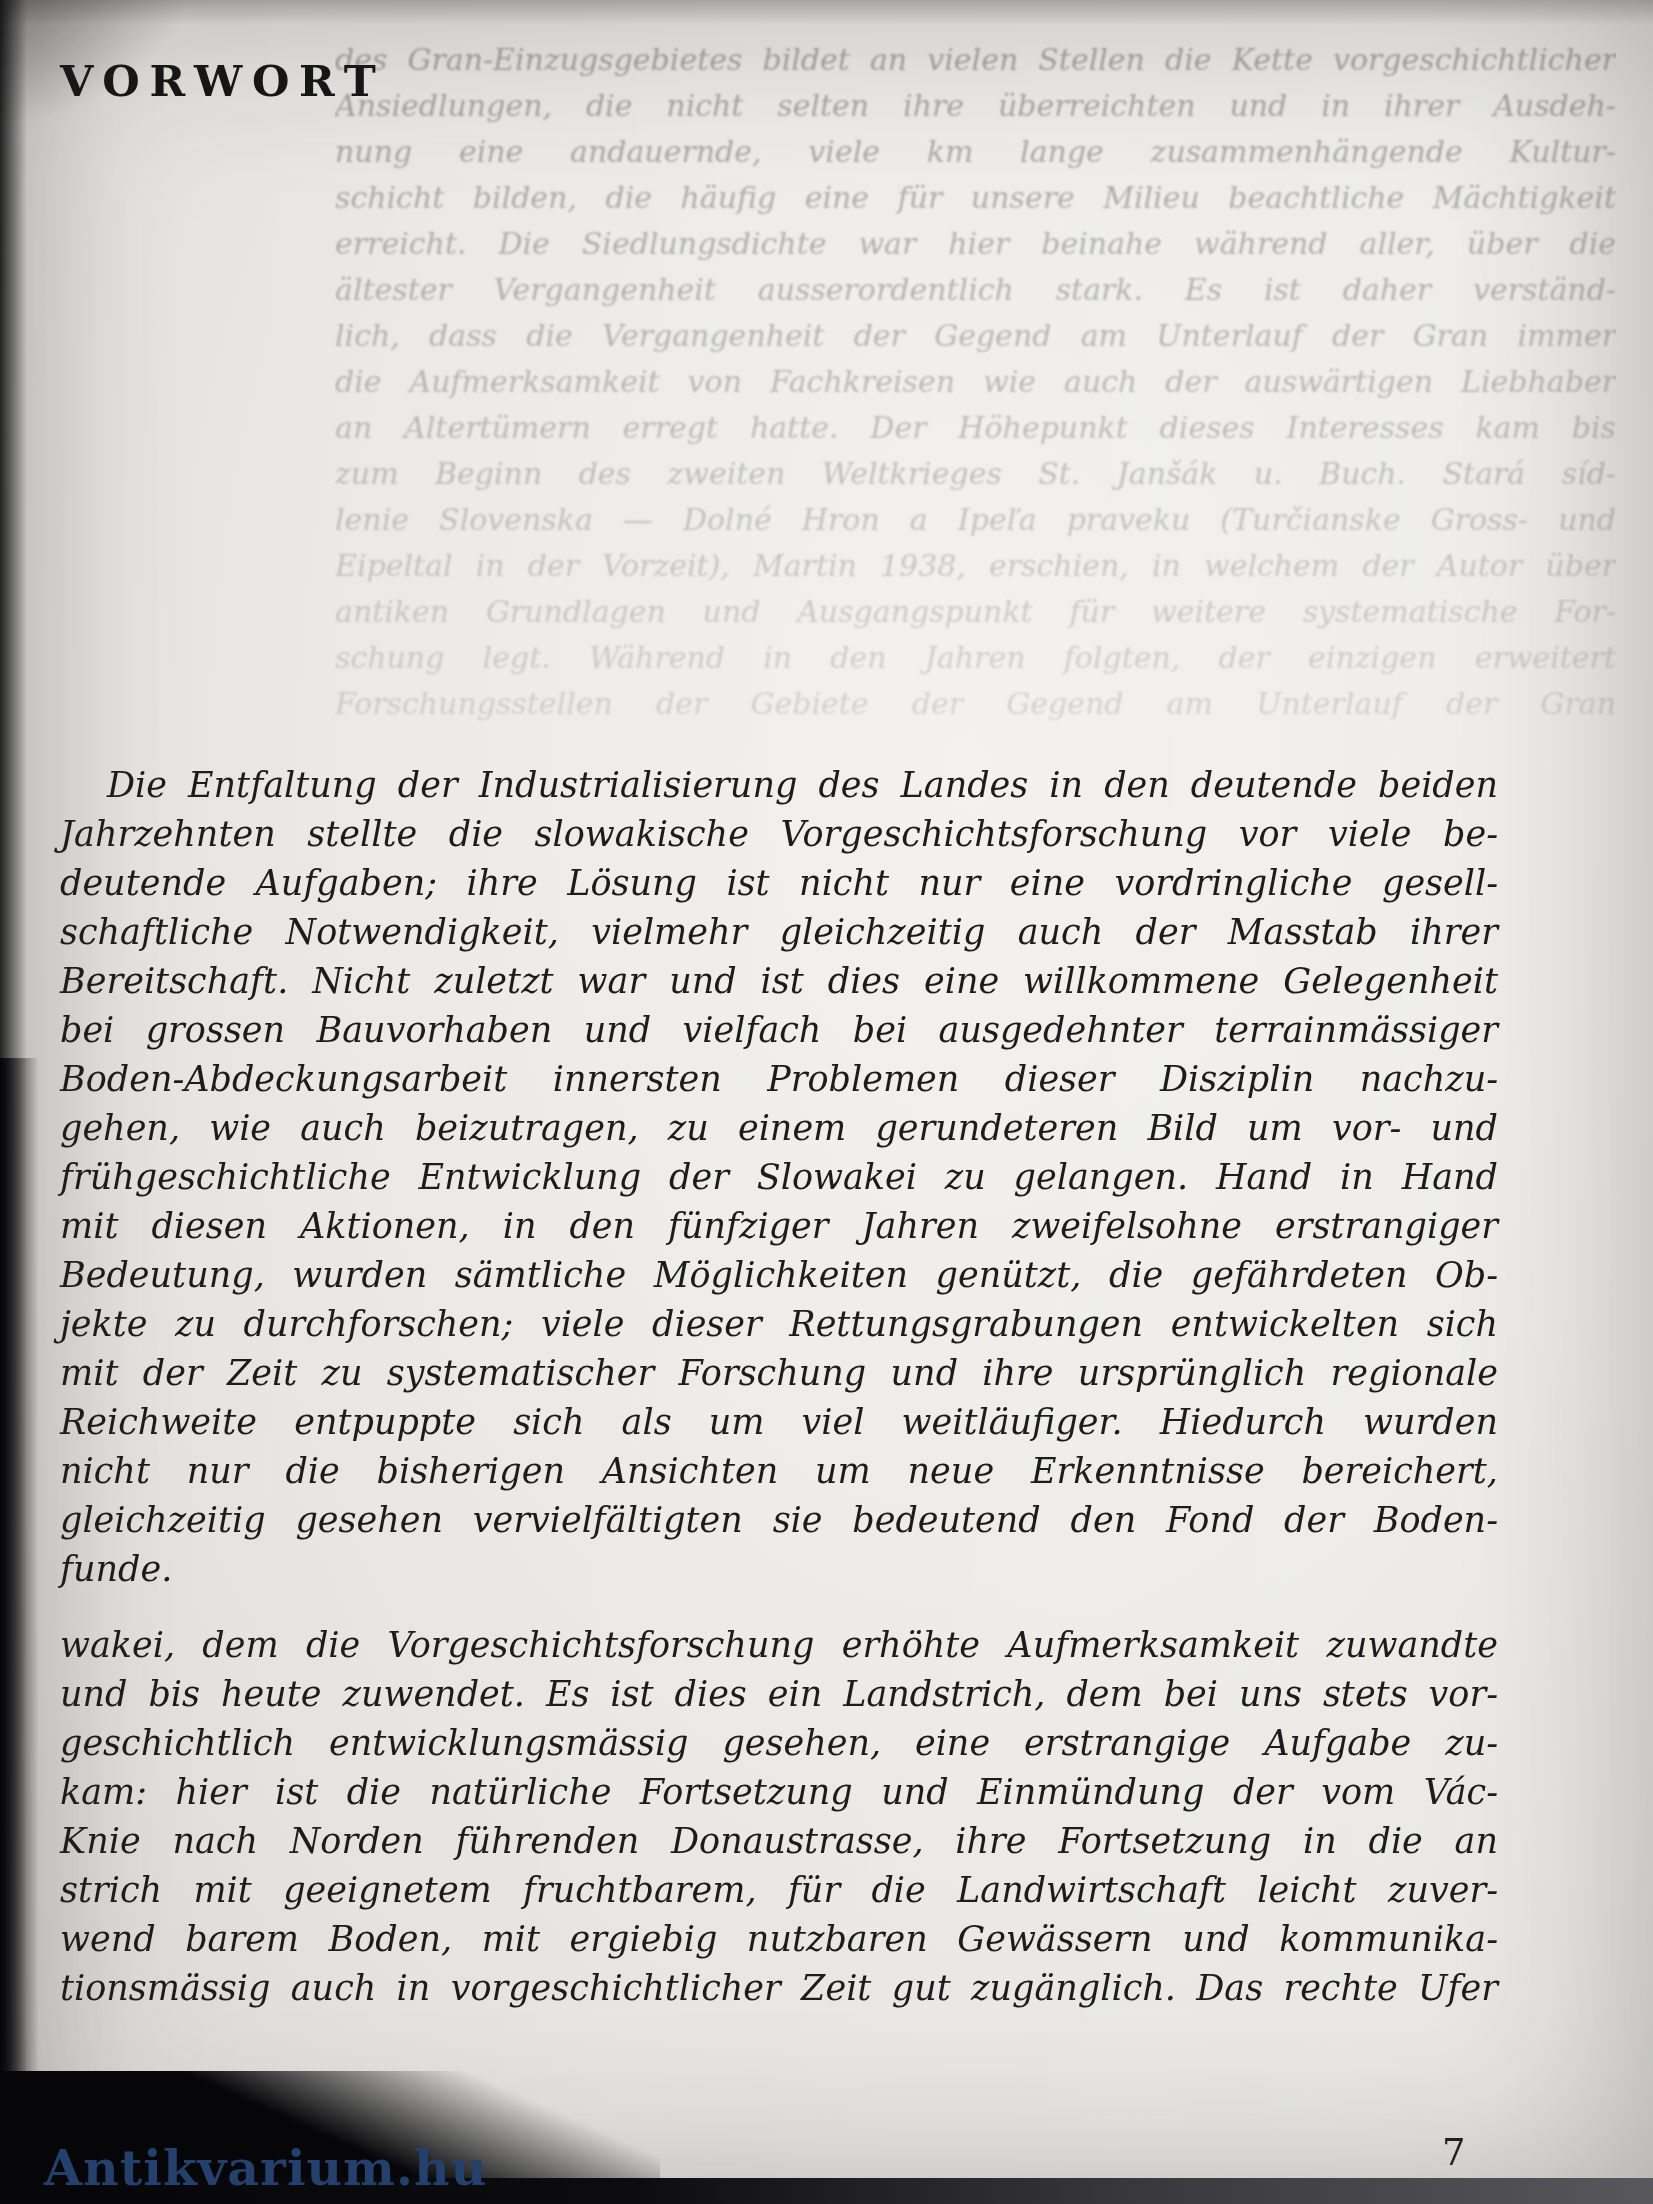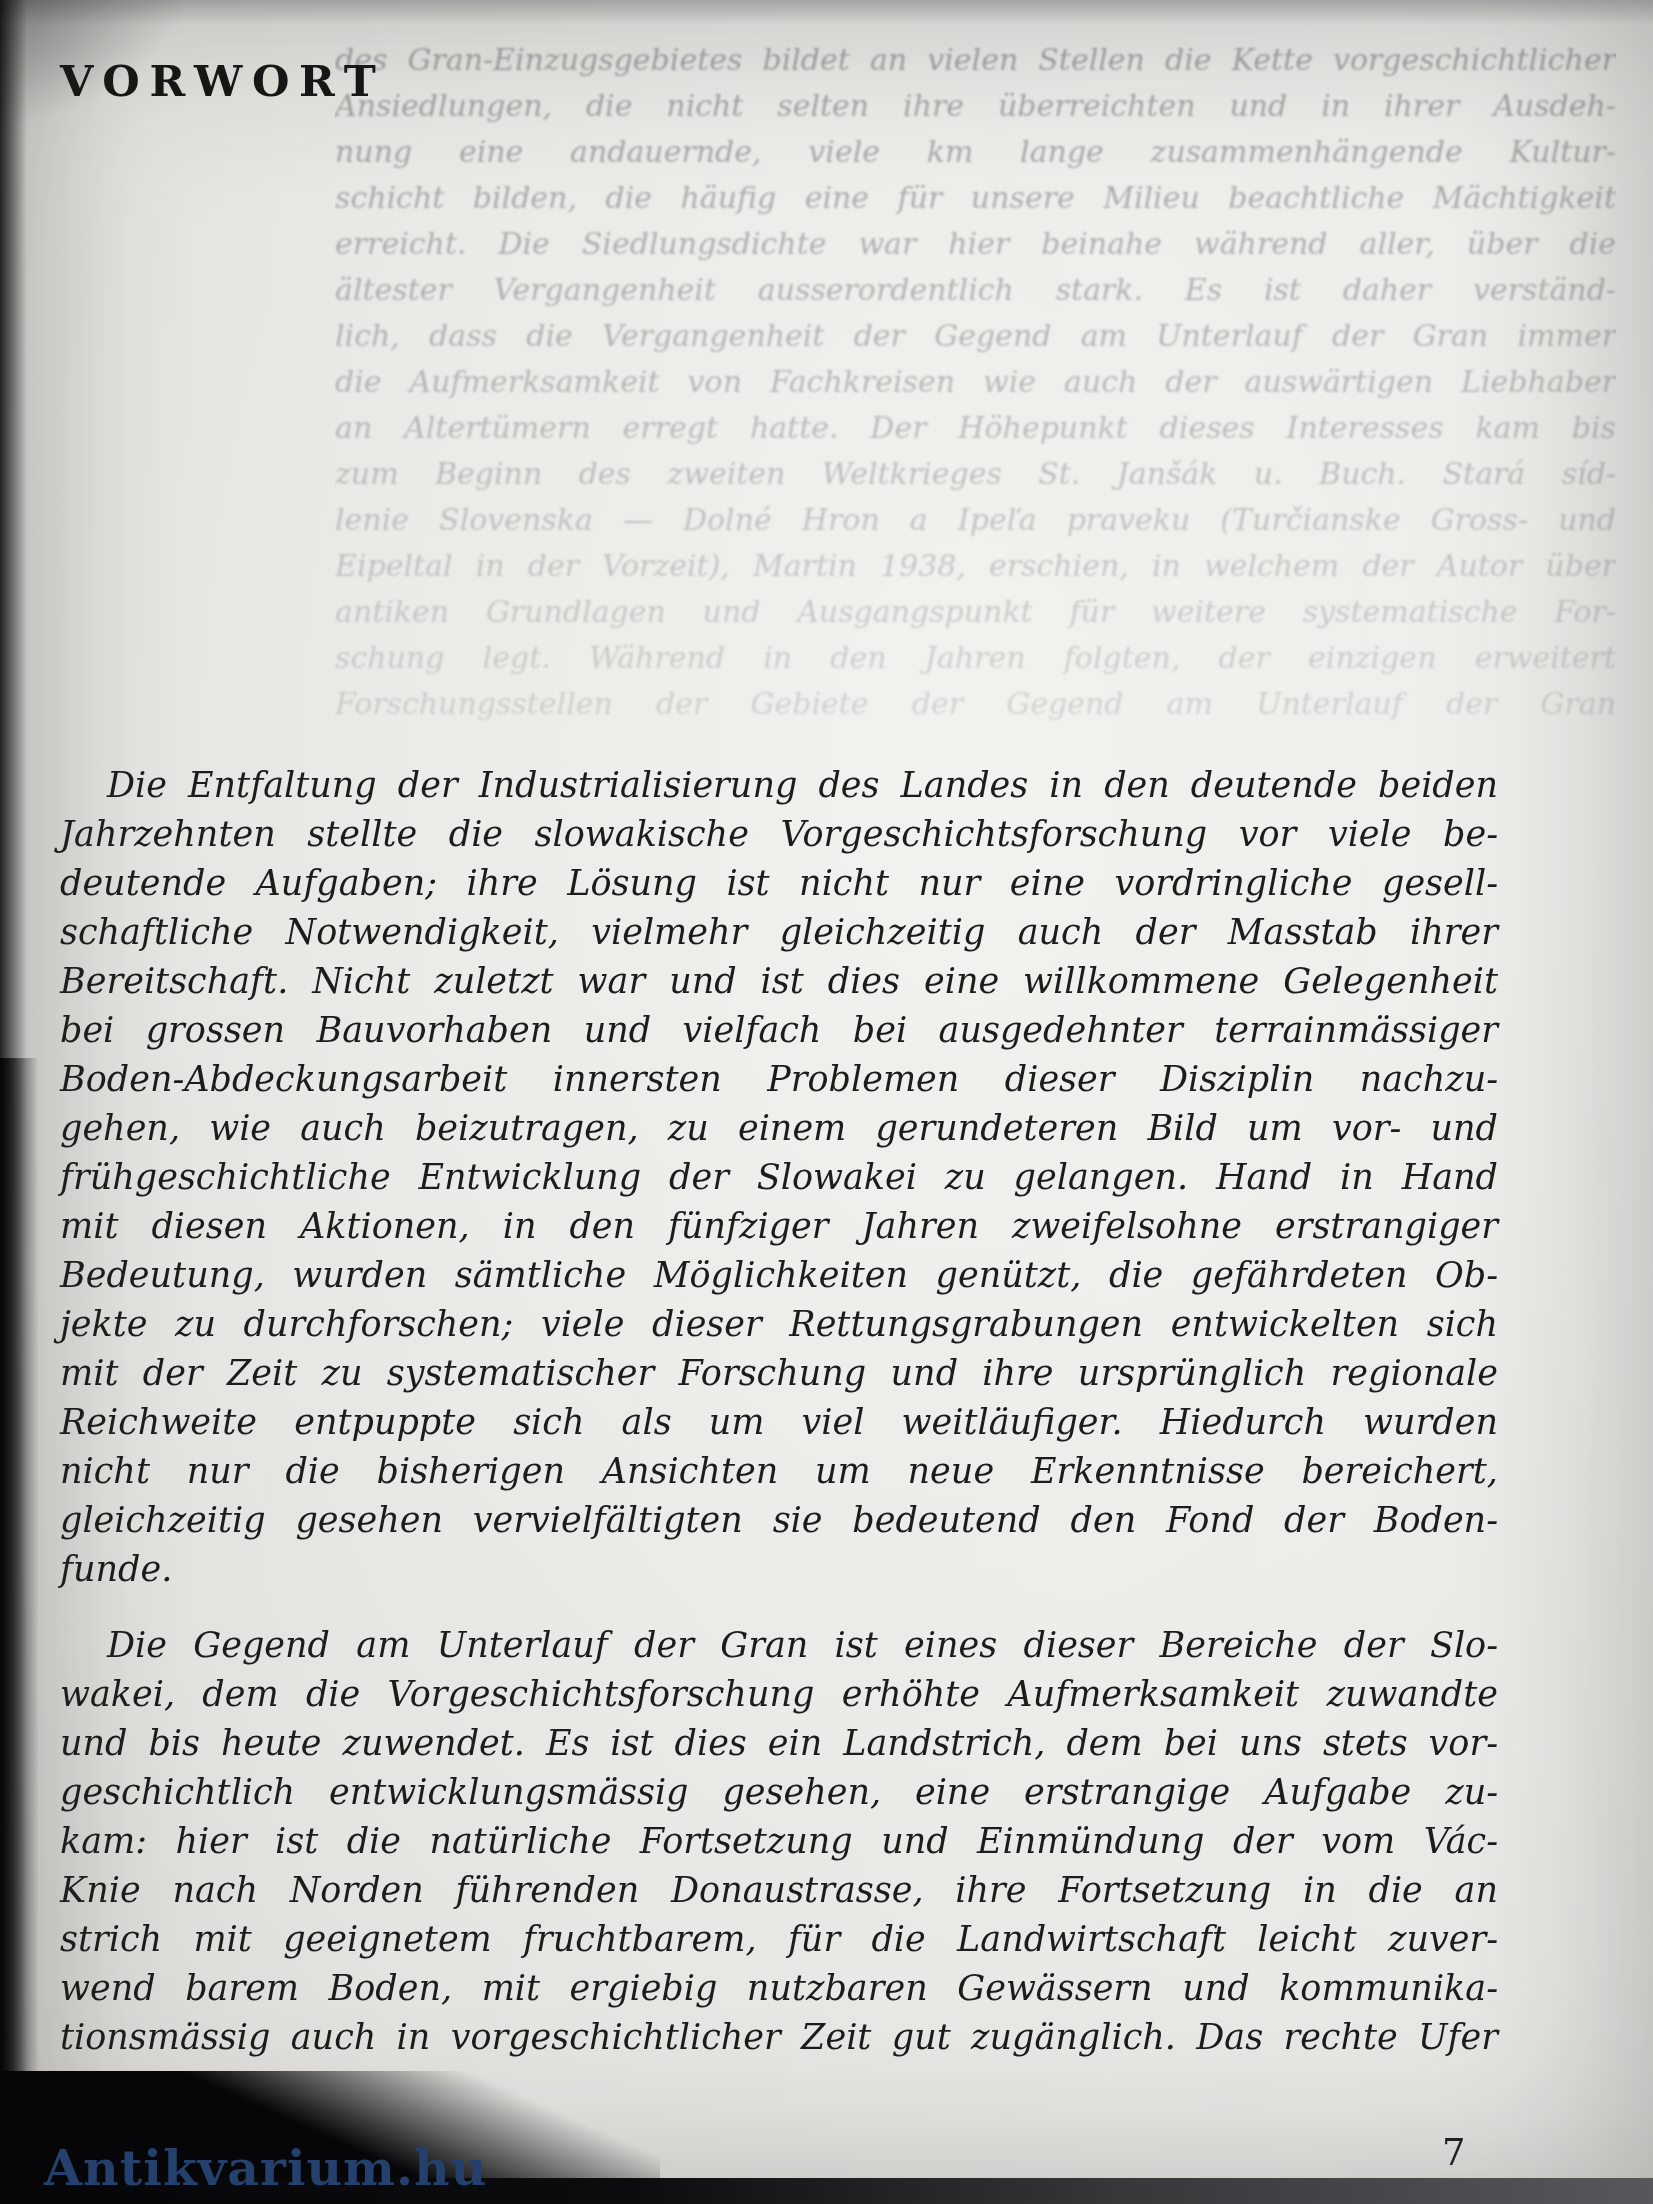--- a/index.html
+++ b/index.html
@@ -140,21 +140,20 @@
         <div class="line">mit diesen Aktionen, in den fünfziger Jahren zweifelsohne erstrangiger</div>
         <div class="line">Bedeutung, wurden sämtliche Möglichkeiten genützt, die gefährdeten Ob-</div>
         <div class="line">jekte zu durchforschen; viele dieser Rettungsgrabungen entwickelten sich</div>
         <div class="line">mit der Zeit zu systematischer Forschung und ihre ursprünglich regionale</div>
         <div class="line">Reichweite entpuppte sich als um viel weitläufiger. Hiedurch wurden</div>
         <div class="line">nicht nur die bisherigen Ansichten um neue Erkenntnisse bereichert,</div>
         <div class="line">gleichzeitig gesehen vervielfältigten sie bedeutend den Fond der Boden-</div>
         <div class="line last-left">funde.</div>
       </div>
       <div class="para">
-        <div class="line first">Die Gegend am Unterlauf der Gran ist eines dieser Bereiche der Slo-</div>
         <div class="line">wakei, dem die Vorgeschichtsforschung erhöhte Aufmerksamkeit zuwandte</div>
         <div class="line">und bis heute zuwendet. Es ist dies ein Landstrich, dem bei uns stets vor-</div>
         <div class="line">geschichtlich entwicklungsmässig gesehen, eine erstrangige Aufgabe zu-</div>
         <div class="line">kam: hier ist die natürliche Fortsetzung und Einmündung der vom Vác-</div>
         <div class="line">Knie nach Norden führenden Donaustrasse, ihre Fortsetzung in die an</div>
         <div class="line">strich mit geeignetem fruchtbarem, für die Landwirtschaft leicht zuver-</div>
         <div class="line">wend barem Boden, mit ergiebig nutzbaren Gewässern und kommunika-</div>
         <div class="line">tionsmässig auch in vorgeschichtlicher Zeit gut zugänglich. Das rechte Ufer</div>
       </div>
     </div>

